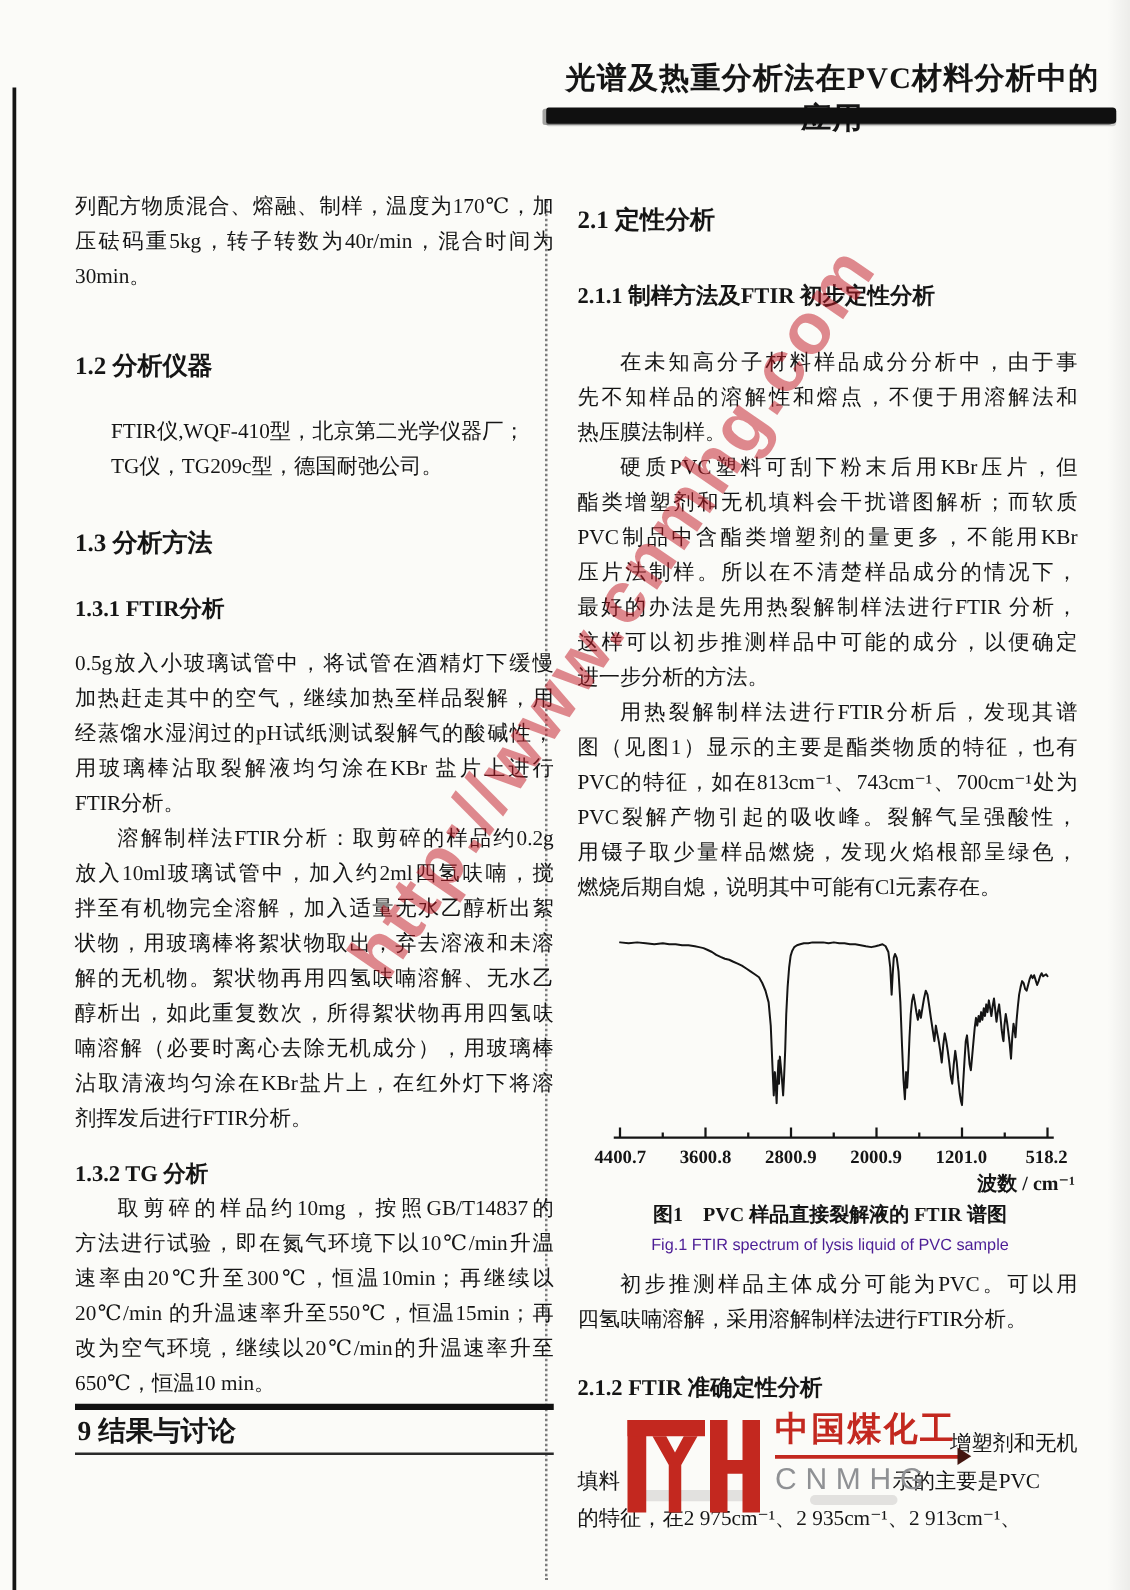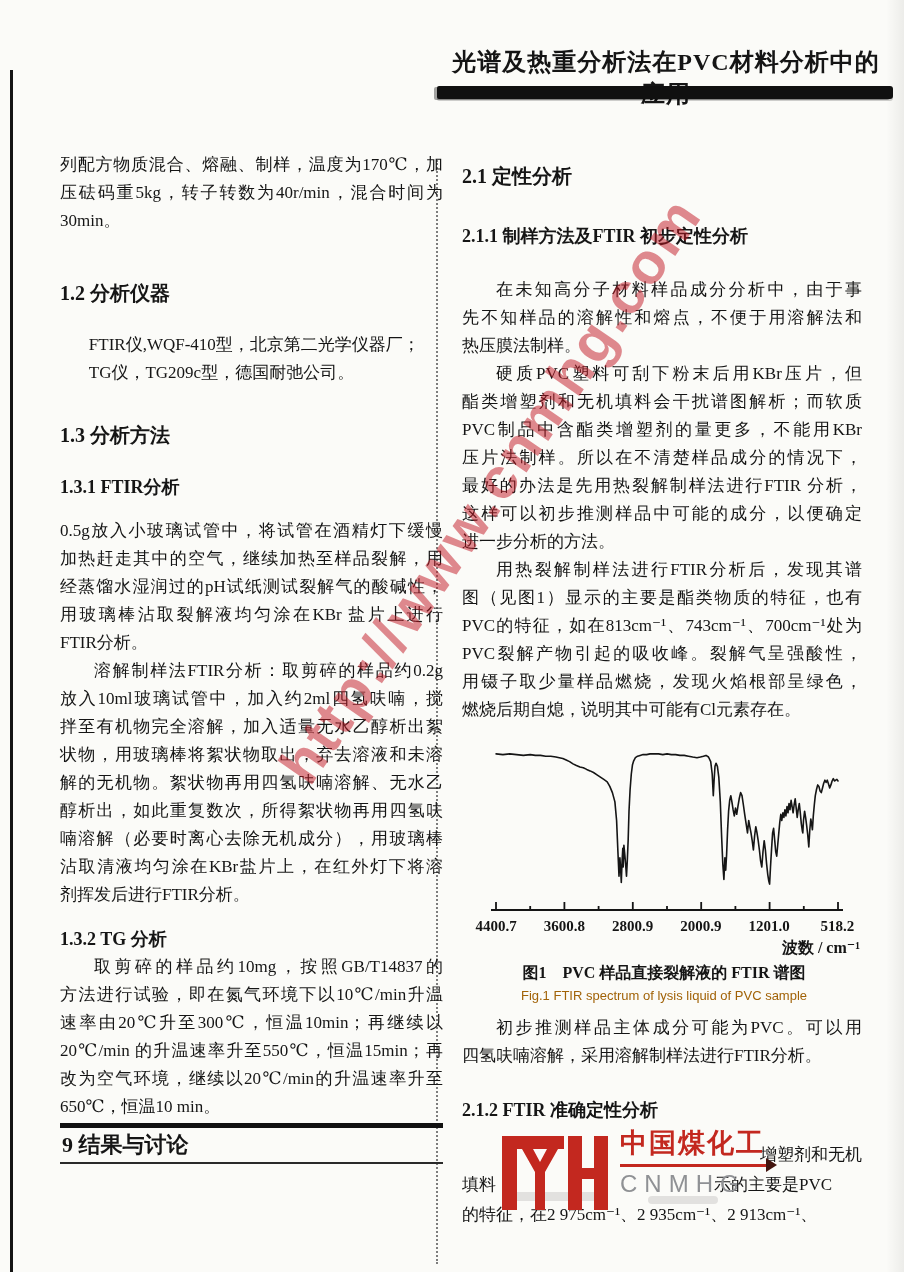--- a/index.html
+++ b/index.html
@@ -28,21 +28,21 @@
   .rule-thick{height:5px;background:#111;}
   .sec2-heading{font-size:22px;font-weight:bold;line-height:34px;padding-left:2px;}
   .rule-thin{height:2px;background:#2a2a2a;}
   
   .figure{margin:4px 0 0 6px;width:392px;}
   .spec-svg{display:block;}
   .tickrow{position:relative;height:18px;font-size:15px;font-weight:bold;}
   .tickrow span{position:absolute;transform:translateX(-50%);white-space:nowrap;}
   .xlabel{text-align:right;font-size:16px;font-weight:bold;line-height:20px;margin-top:2px;}
   .cap-zh{text-align:center;font-size:16px;font-weight:bold;line-height:26px;margin-top:2px;}
-  .cap-en{text-align:center;font-size:13px;color:#a16207;line-height:20px;
+  .cap-en{text-align:center;font-size:13px;color:#4c1d95;line-height:20px;
         font-family:"Liberation Sans","DejaVu Sans",sans-serif;}
   
   .fragline{font-size:17px;line-height:30px;height:30px;white-space:nowrap;}
   .frag-right{text-align:right;padding-right:0;}
   .frag-split{display:flex;justify-content:space-between;padding-right:30px;}
   
   .watermark{position:absolute;left:125px;top:456px;width:730px;text-align:center;
         transform:rotate(-55.5deg);font-family:"Liberation Sans","DejaVu Sans",sans-serif;
         font-weight:bold;font-size:58px;letter-spacing:3px;color:rgba(193,22,33,0.5);
         pointer-events:none;z-index:6;}

